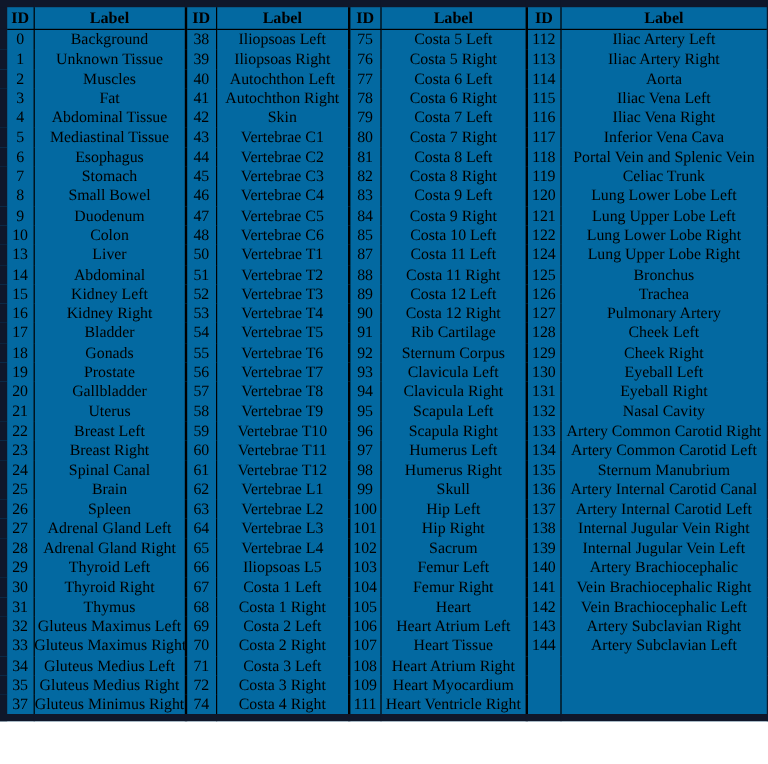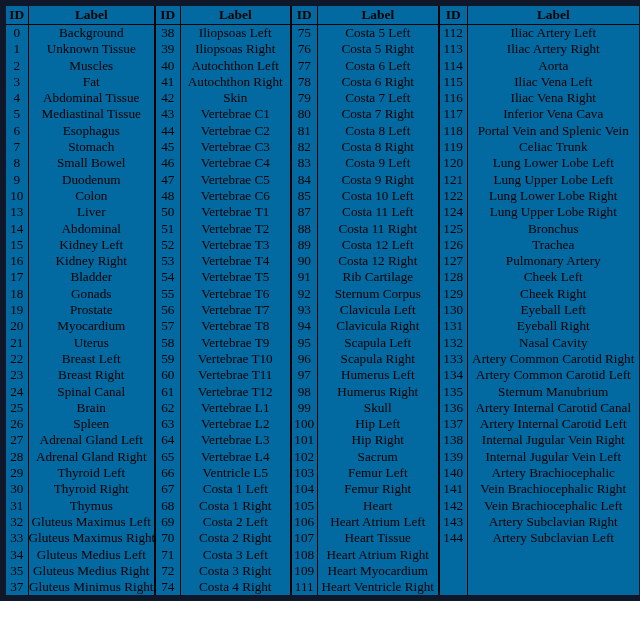--- a/index.html
+++ b/index.html
@@ -272,21 +272,21 @@
         <td class="col-label label-cell">Prostate</td>
         <td class="col-id id-cell">56</td>
         <td class="col-label label-cell">Vertebrae T7</td>
         <td class="col-id id-cell">93</td>
         <td class="col-label label-cell">Clavicula Left</td>
         <td class="col-id id-cell">130</td>
         <td class="col-label-last label-cell">Eyeball Left</td>
       </tr>
       <tr>
         <td class="col-id id-cell">20</td>
-        <td class="col-label label-cell">Myocardium</td>
+        <td class="col-label label-cell">Gallbladder</td>
         <td class="col-id id-cell">57</td>
         <td class="col-label label-cell">Vertebrae T8</td>
         <td class="col-id id-cell">94</td>
         <td class="col-label label-cell">Clavicula Right</td>
         <td class="col-id id-cell">131</td>
         <td class="col-label-last label-cell">Eyeball Right</td>
       </tr>
       <tr>
         <td class="col-id id-cell">21</td>
         <td class="col-label label-cell">Uterus</td>
@@ -364,21 +364,21 @@
         <td class="col-label label-cell">Vertebrae L4</td>
         <td class="col-id id-cell">102</td>
         <td class="col-label label-cell">Sacrum</td>
         <td class="col-id id-cell">139</td>
         <td class="col-label-last label-cell">Internal Jugular Vein Left</td>
       </tr>
       <tr>
         <td class="col-id id-cell">29</td>
         <td class="col-label label-cell">Thyroid Left</td>
         <td class="col-id id-cell">66</td>
-        <td class="col-label label-cell">Ventricle L5</td>
+        <td class="col-label label-cell">Iliopsoas L5</td>
         <td class="col-id id-cell">103</td>
         <td class="col-label label-cell">Femur Left</td>
         <td class="col-id id-cell">140</td>
         <td class="col-label-last label-cell">Artery Brachiocephalic</td>
       </tr>
       <tr>
         <td class="col-id id-cell">30</td>
         <td class="col-label label-cell">Thyroid Right</td>
         <td class="col-id id-cell">67</td>
         <td class="col-label label-cell">Costa 1 Left</td>

